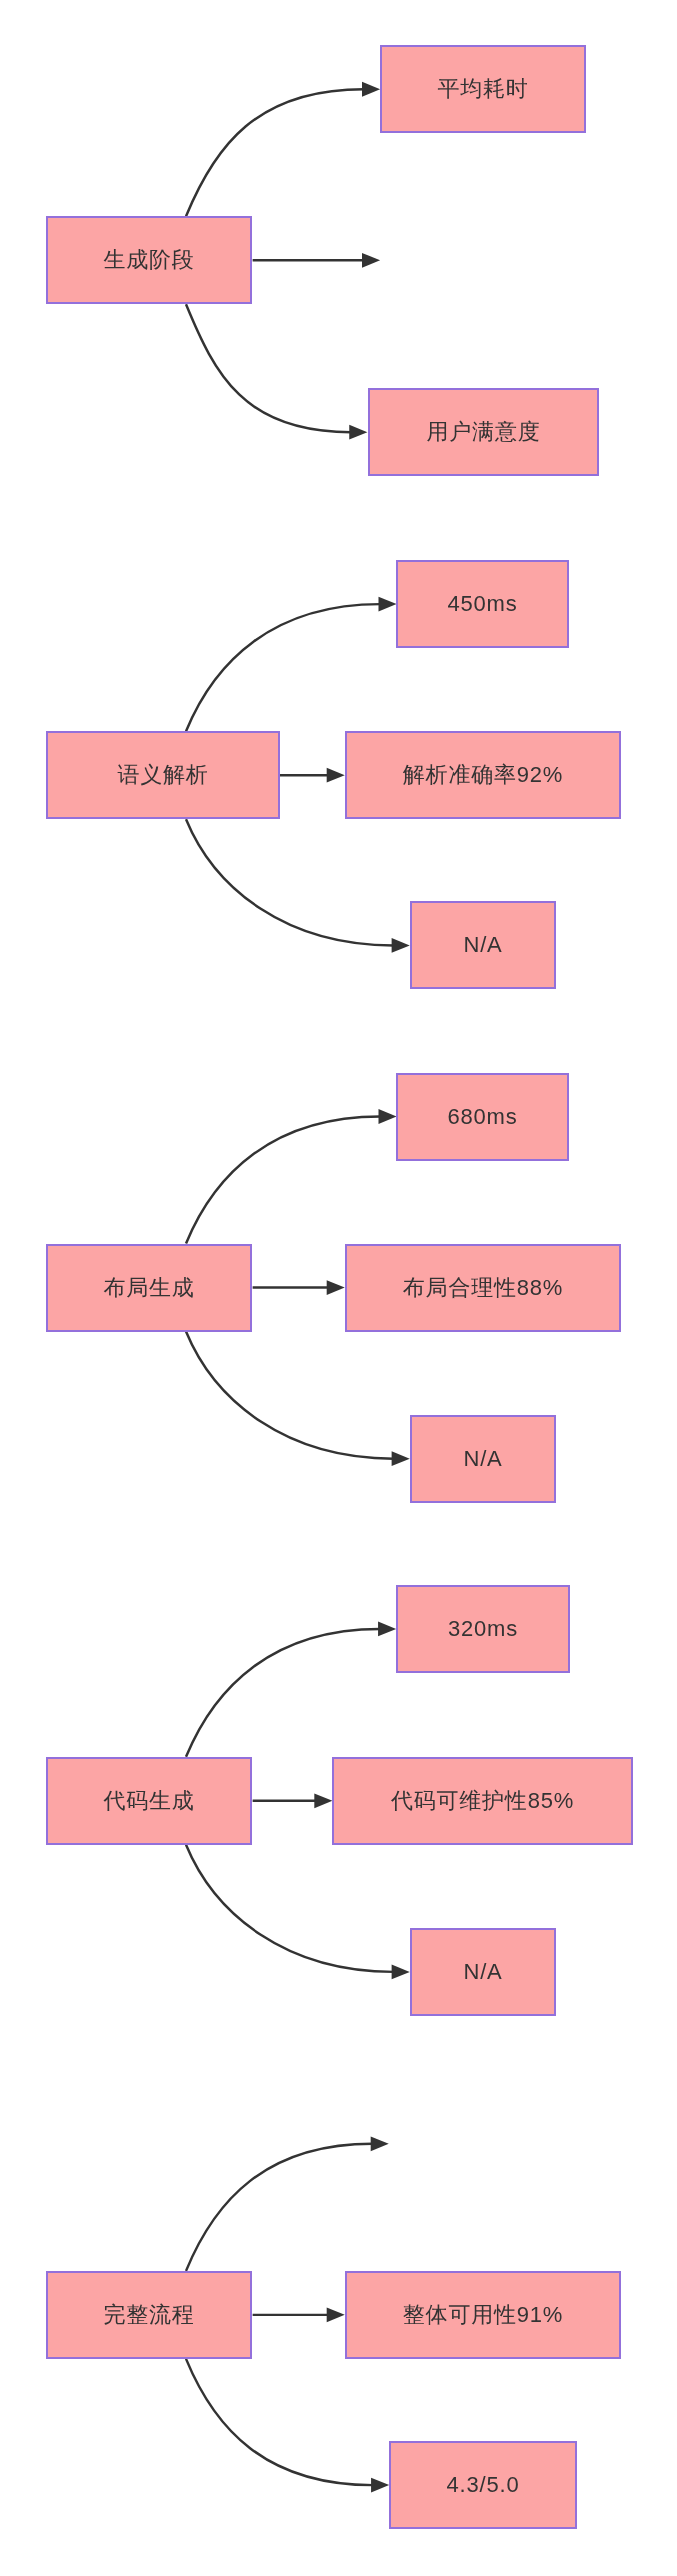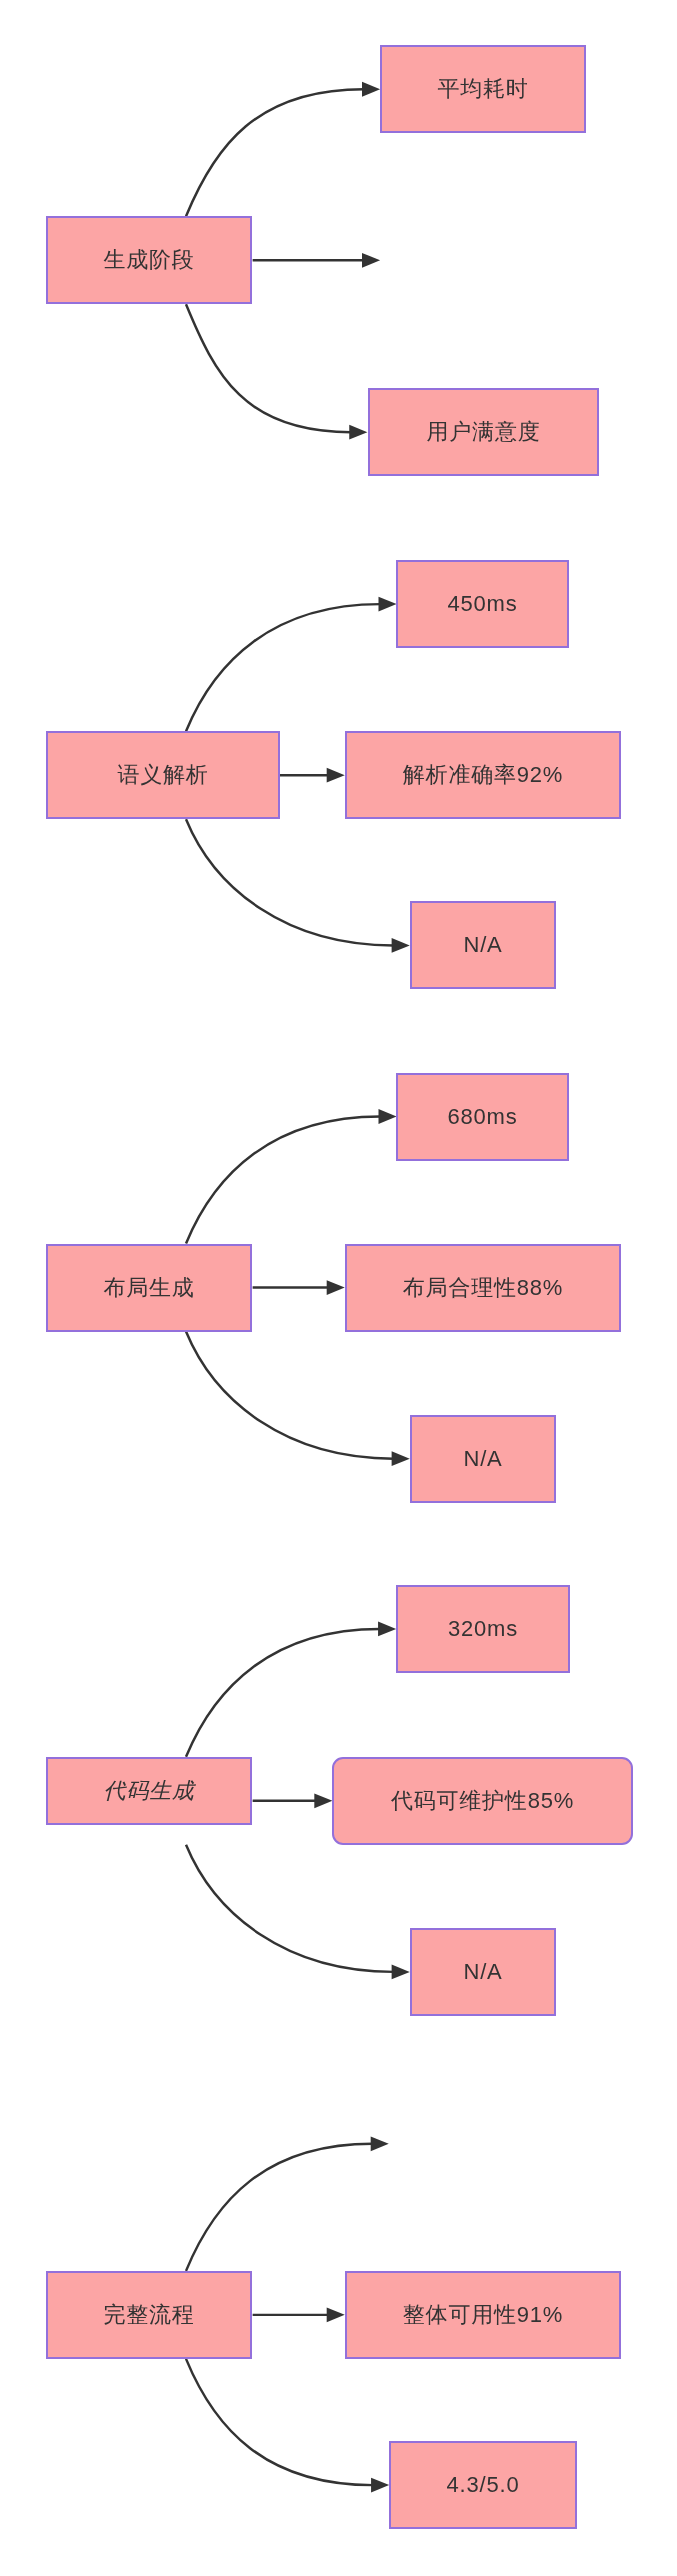--- a/index.html
+++ b/index.html
@@ -78,21 +78,21 @@
     <div class="node" style="left: 380px; top: 45px; width: 206px; height: 88px;">平均耗时</div>
     <div class="node" style="left: 368px; top: 388px; width: 231px; height: 88px;">用户满意度</div>
     <div class="node" style="left: 46px; top: 731px; width: 234px; height: 88px;">语义解析</div>
     <div class="node" style="left: 396px; top: 560px; width: 173px; height: 88px;">450ms</div>
     <div class="node" style="left: 345px; top: 731px; width: 276px; height: 88px;">解析准确率92%</div>
     <div class="node" style="left: 410px; top: 901px; width: 146px; height: 88px;">N/A</div>
     <div class="node" style="left: 46px; top: 1244px; width: 206px; height: 88px;">布局生成</div>
     <div class="node" style="left: 396px; top: 1073px; width: 173px; height: 88px;">680ms</div>
     <div class="node" style="left: 345px; top: 1244px; width: 276px; height: 88px;">布局合理性88%</div>
     <div class="node" style="left: 410px; top: 1415px; width: 146px; height: 88px;">N/A</div>
-    <div class="node" style="left: 46px; top: 1757px; width: 206px; height: 68px; font-style: italic;">代码生成</div>
+    <div class="node" style="left: 46px; top: 1757px; width: 206px; height: 88px;">代码生成</div>
     <div class="node" style="left: 396px; top: 1585px; width: 174px; height: 88px;">320ms</div>
-    <div class="node" style="left: 332px; top: 1757px; width: 301px; height: 88px; border-radius: 11px;">代码可维护性85%</div>
+    <div class="node" style="left: 332px; top: 1757px; width: 301px; height: 88px;">代码可维护性85%</div>
     <div class="node" style="left: 410px; top: 1928px; width: 146px; height: 88px;">N/A</div>
     <div class="node" style="left: 46px; top: 2271px; width: 206px; height: 88px;">完整流程</div>
     <div class="node" style="left: 345px; top: 2271px; width: 276px; height: 88px;">整体可用性91%</div>
     <div class="node" style="left: 389px; top: 2441px; width: 188px; height: 88px;">4.3/5.0</div>
   </div>
 
 
 </body></html>

